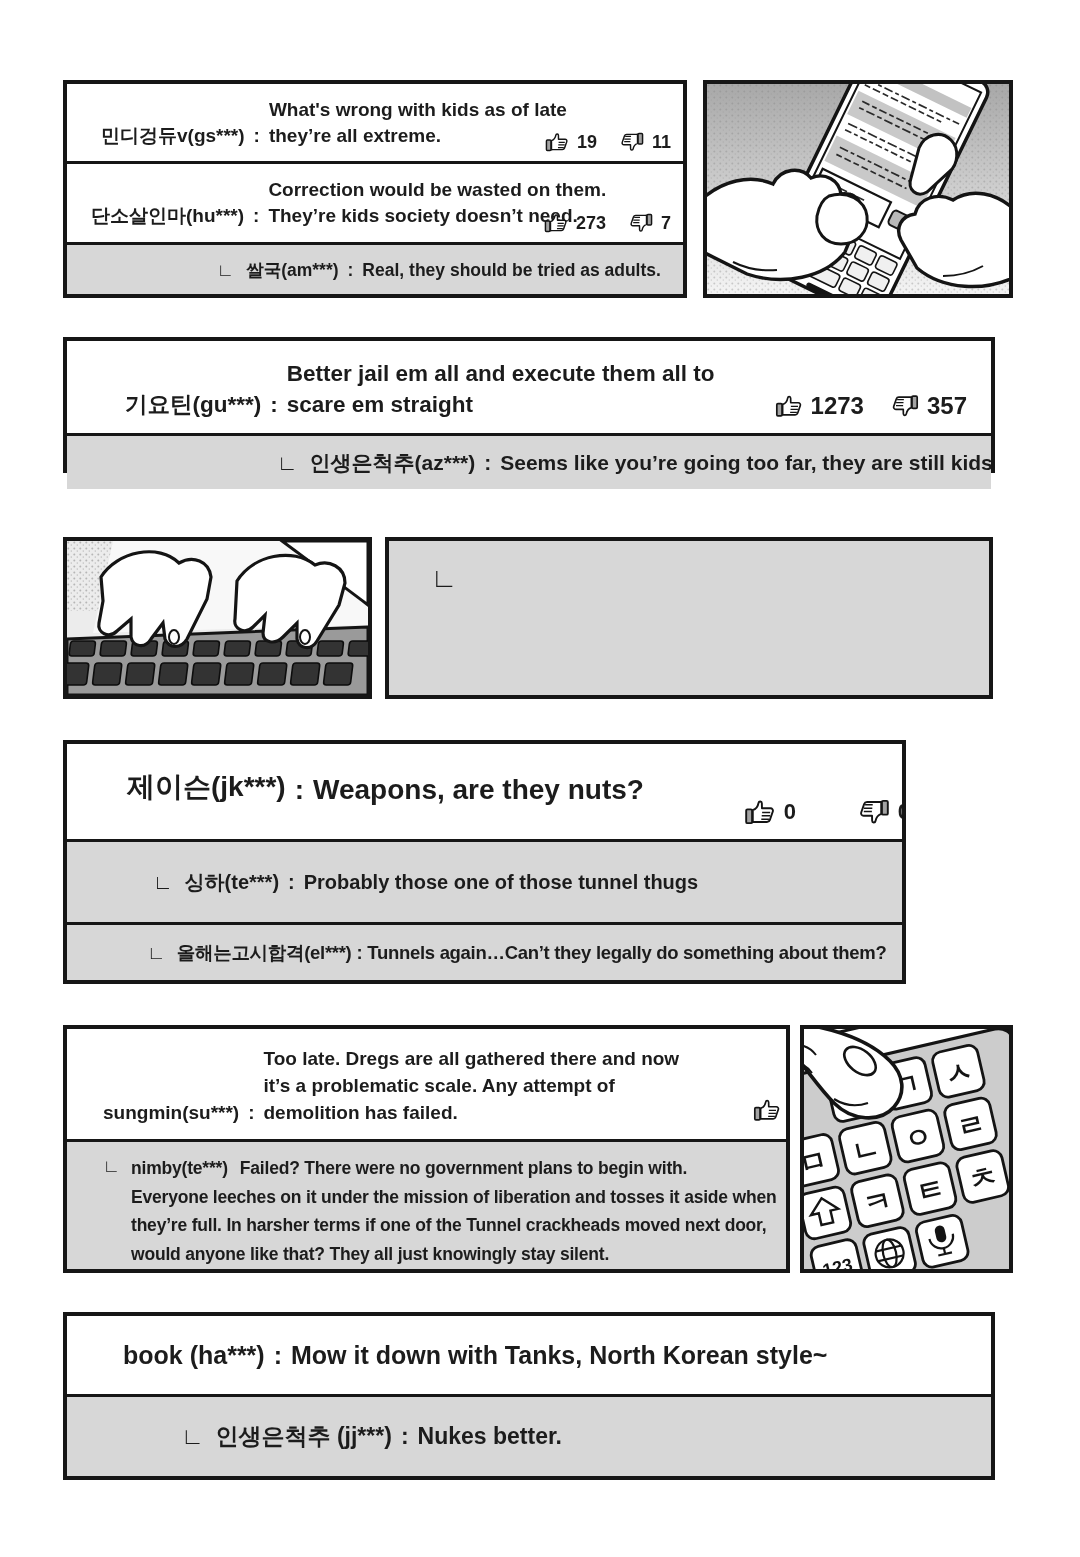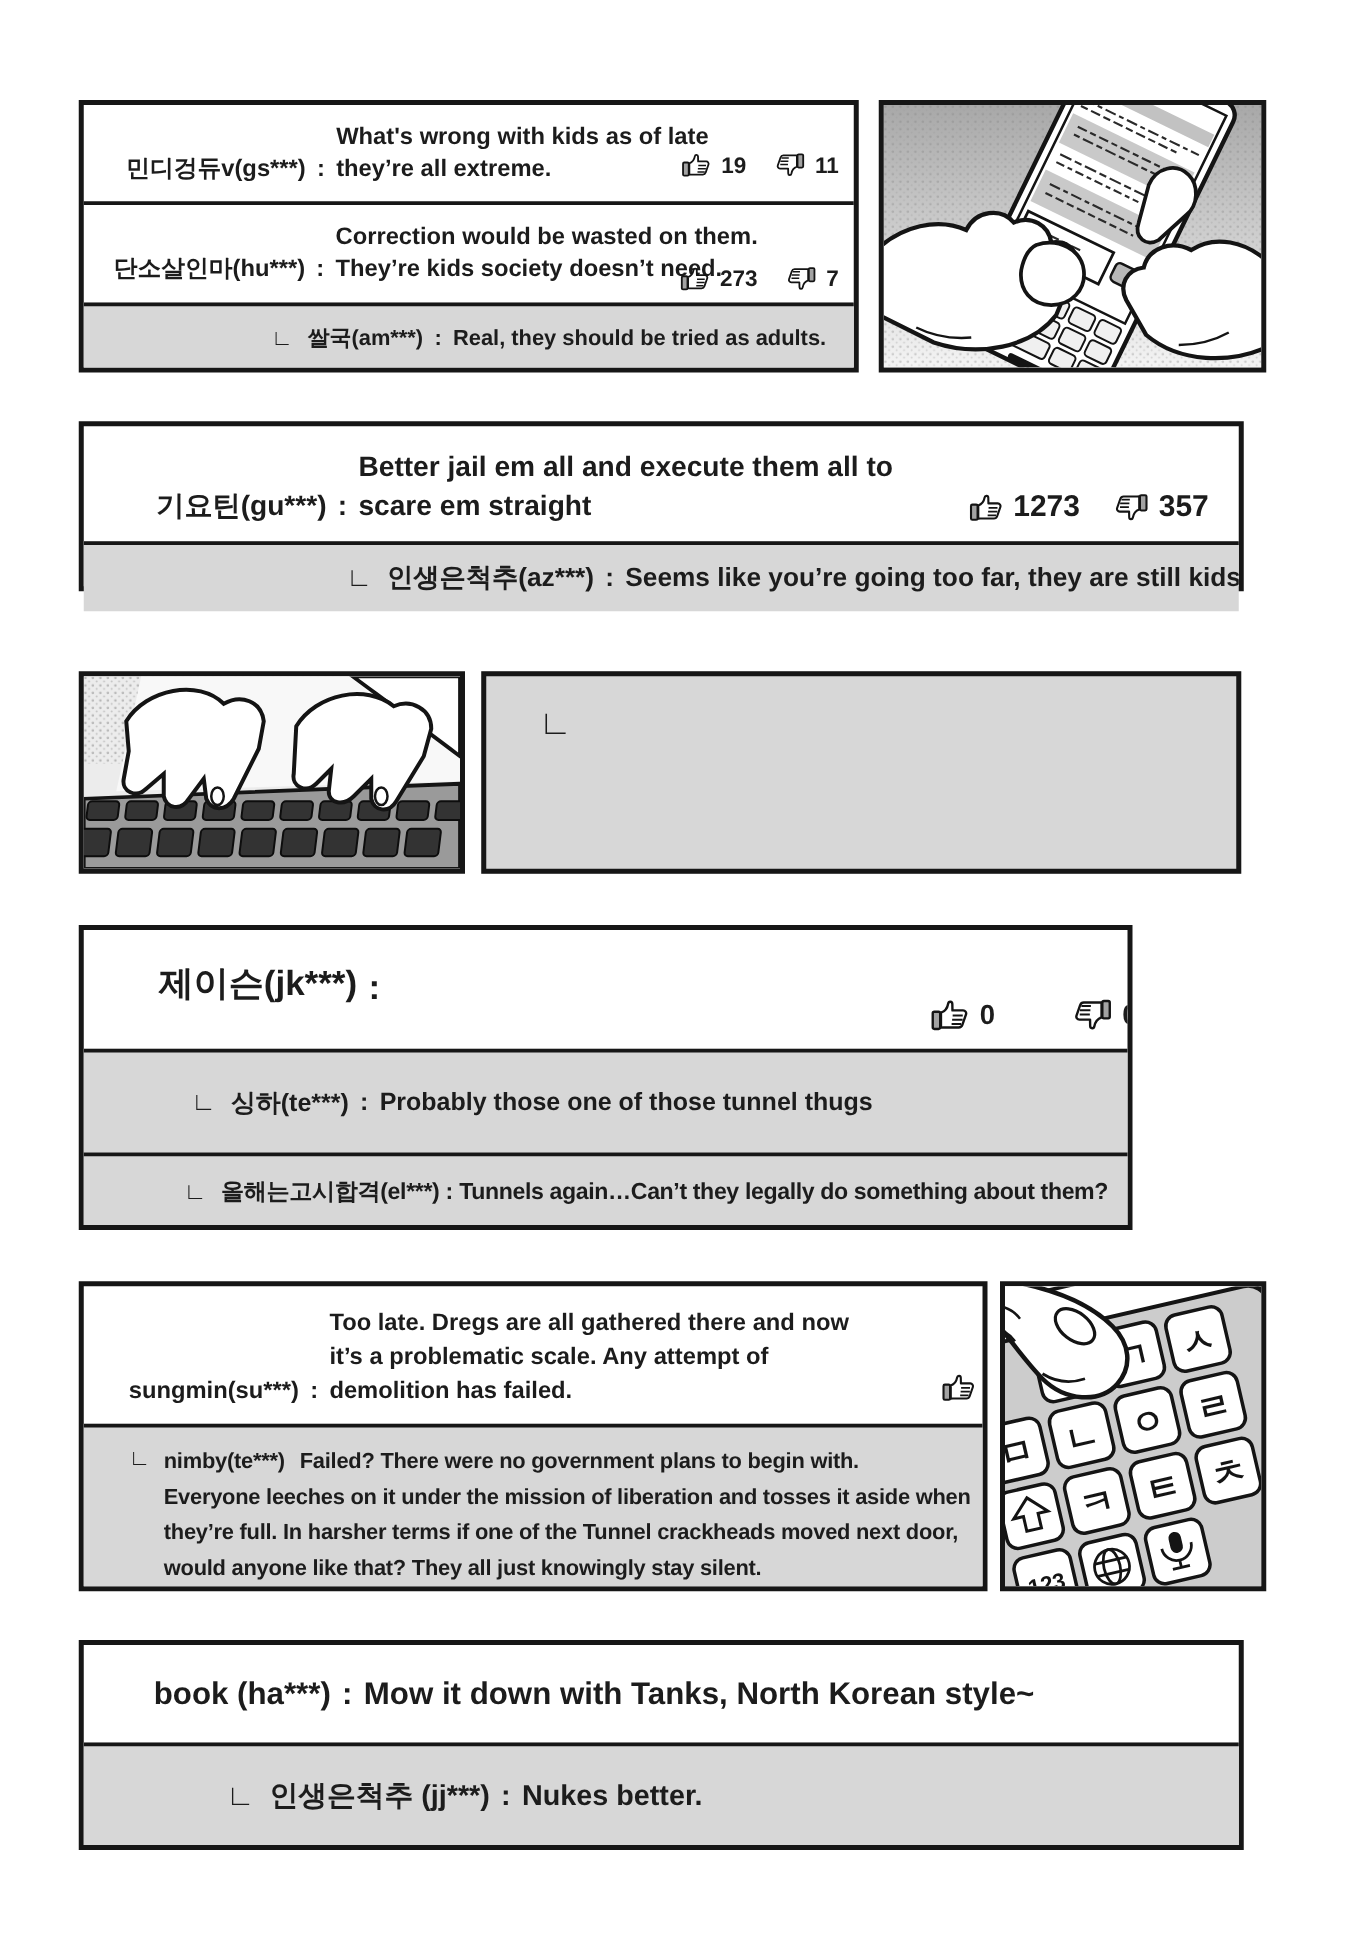--- a/index.html
+++ b/index.html
@@ -66,21 +66,21 @@
   <div class="box b1" style="left:63px;top:80px;width:624px;height:218px;">
     <div class="row" style="height:77px;">
       <div class="cmt" style="padding:13px 0 0 34px;">
         <span>민디겅듀v(gs***)</span>
         <span class="colon">:</span>
         <div class="lines">
           <div>What's wrong with kids as of late</div>
           <div>they’re all extreme.</div>
         </div>
       </div>
-      <div class="votes" style="right:12px;bottom:16px;">
+      <div class="votes" style="right:12px;bottom:6px;">
         <svg class="vi" width="26" height="26">
             <use href="#thumb"></use>
           </svg>
         <span class="cnt">19</span>
         <svg class="vi down" width="26" height="26" style="margin-left:22px;">
             <use href="#thumb"></use>
           </svg>
         <span class="cnt">11</span>
       </div>
     </div>
@@ -248,20 +248,21 @@
     <div class="row" style="height:100%;">
       <span class="marker" style="position:absolute;left:42px;top:20px;font-size:27px;">∟</span>
     </div>
   </div>
 
   <div class="box b4" style="left:63px;top:740px;width:843px;height:244px;">
     <div class="row" style="height:95px;">
       <div class="cmt" style="padding:24px 0 0 60px;">
         <span>제이슨(jk***)</span>
         <span class="colon">:</span>
+        <span>Weapons, are they nuts?</span>
       </div>
       <div class="votes" style="right:106px;bottom:10px;">
         <svg class="vi" width="34" height="34">
             <use href="#thumb"></use>
           </svg>
         <span class="cnt">0</span>
       </div>
       <div class="votes" style="right:-8px;bottom:10px;">
         <svg class="vi down" width="34" height="34">
             <use href="#thumb"></use>

